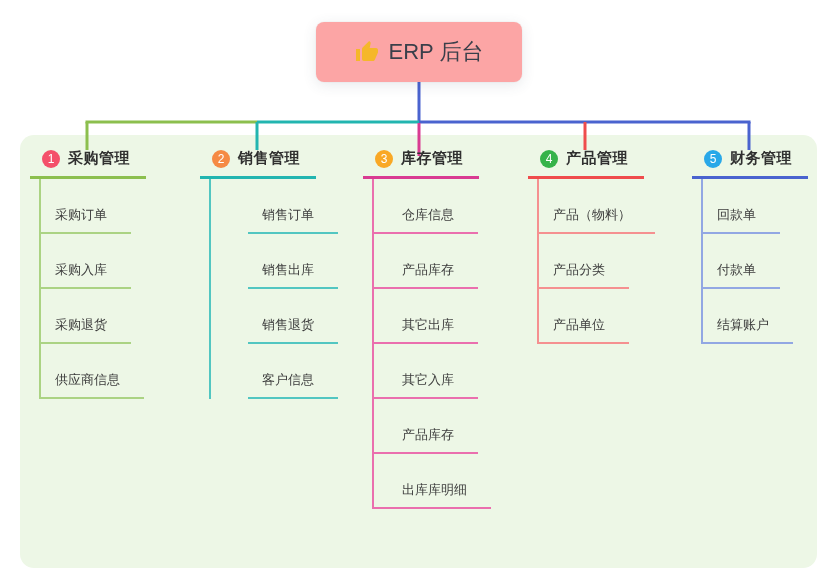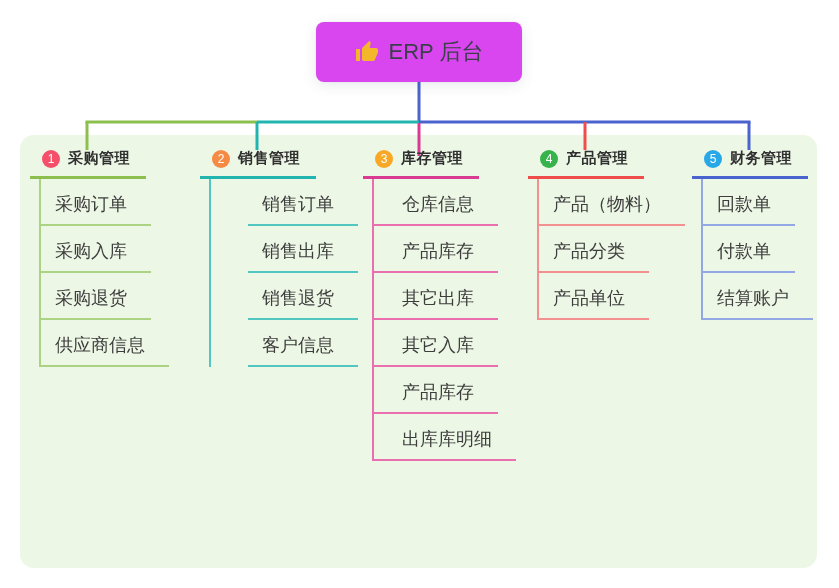--- a/index.html
+++ b/index.html
@@ -6,37 +6,37 @@
   html,body { background:#ffffff; }
   body { font-family:"Liberation Sans","DejaVu Sans",sans-serif; }
   .stage { position:relative; width:839px; height:588px; background:#ffffff; overflow:hidden; }
 
   .panel { position:absolute; left:20px; top:135px; width:797px; height:433px;
            background:#edf7e6; border-radius:14px; }
 
   .wires { position:absolute; left:0; top:0; pointer-events:none; }
 
   .root-node { position:absolute; left:316px; top:22px; width:206px; height:60px;
-               background:#d946ef; border-radius:8px;
+               background:#fca5a5; border-radius:8px;
                box-shadow:0 3px 14px rgba(60,70,90,.12), 0 0 0 1px rgba(0,0,0,.02);
                display:flex; align-items:center; justify-content:center; gap:10px;
                font-size:22px; color:#3a3f4a; cursor:pointer; }
   .root-icon { width:24px; height:24px; display:inline-flex; }
   .root-icon svg { width:24px; height:24px; }
 
   .branch { position:absolute; top:146px; }
   .hdr { display:flex; align-items:center; gap:8px; width:max-content;
          padding:3px 16px 8px 12px; border-bottom:3px solid #000; cursor:pointer; }
   .hdr .badge { width:18px; height:18px; border-radius:50%; color:#fff; font-size:12px;
                 display:flex; align-items:center; justify-content:center; flex:0 0 18px; }
   .hdr .hlabel { font-size:15px; font-weight:bold; color:#303030; letter-spacing:.5px;text-align:right; }
   .kids { margin-left:9px; border-left:2px solid #000; }
-  .kid { width:max-content; height:47px; display:flex; align-items:flex-end;
+  .kid { width:max-content; height:55px; display:flex; align-items:flex-end;
          padding:0 24px 8px 14px; border-bottom:2px solid #000;
-         font-size:18px; color:#3d3d3d; cursor:pointer; }
+         font-size:13px; color:#3d3d3d; cursor:pointer; }
 
   
   .b1 .hdr { border-color:#8cbf4e; } .b1 .badge { background:#f4506a; }
   .b1 .kids { border-color:#abd383; } .b1 .kid { border-color:#abd383; }
   .b2 .hdr { border-color:#22b5b0; } .b2 .badge { background:#f58a44; }
   .b2 .kids { border-color:#52c6c1;padding-left:37px; } .b2 .kid { border-color:#52c6c1; }
   .b3 .hdr { border-color:#d93b92; } .b3 .badge { background:#f9a825; }
   .b3 .kids { border-color:#ea6fae; } .b3 .kid { border-color:#ea6fae;padding-left:28px; }
   .b4 .hdr { border-color:#ef4c4c; } .b4 .badge { background:#36b34a; }
   .b4 .kids { border-color:#f59090; } .b4 .kid { border-color:#f59090; }

